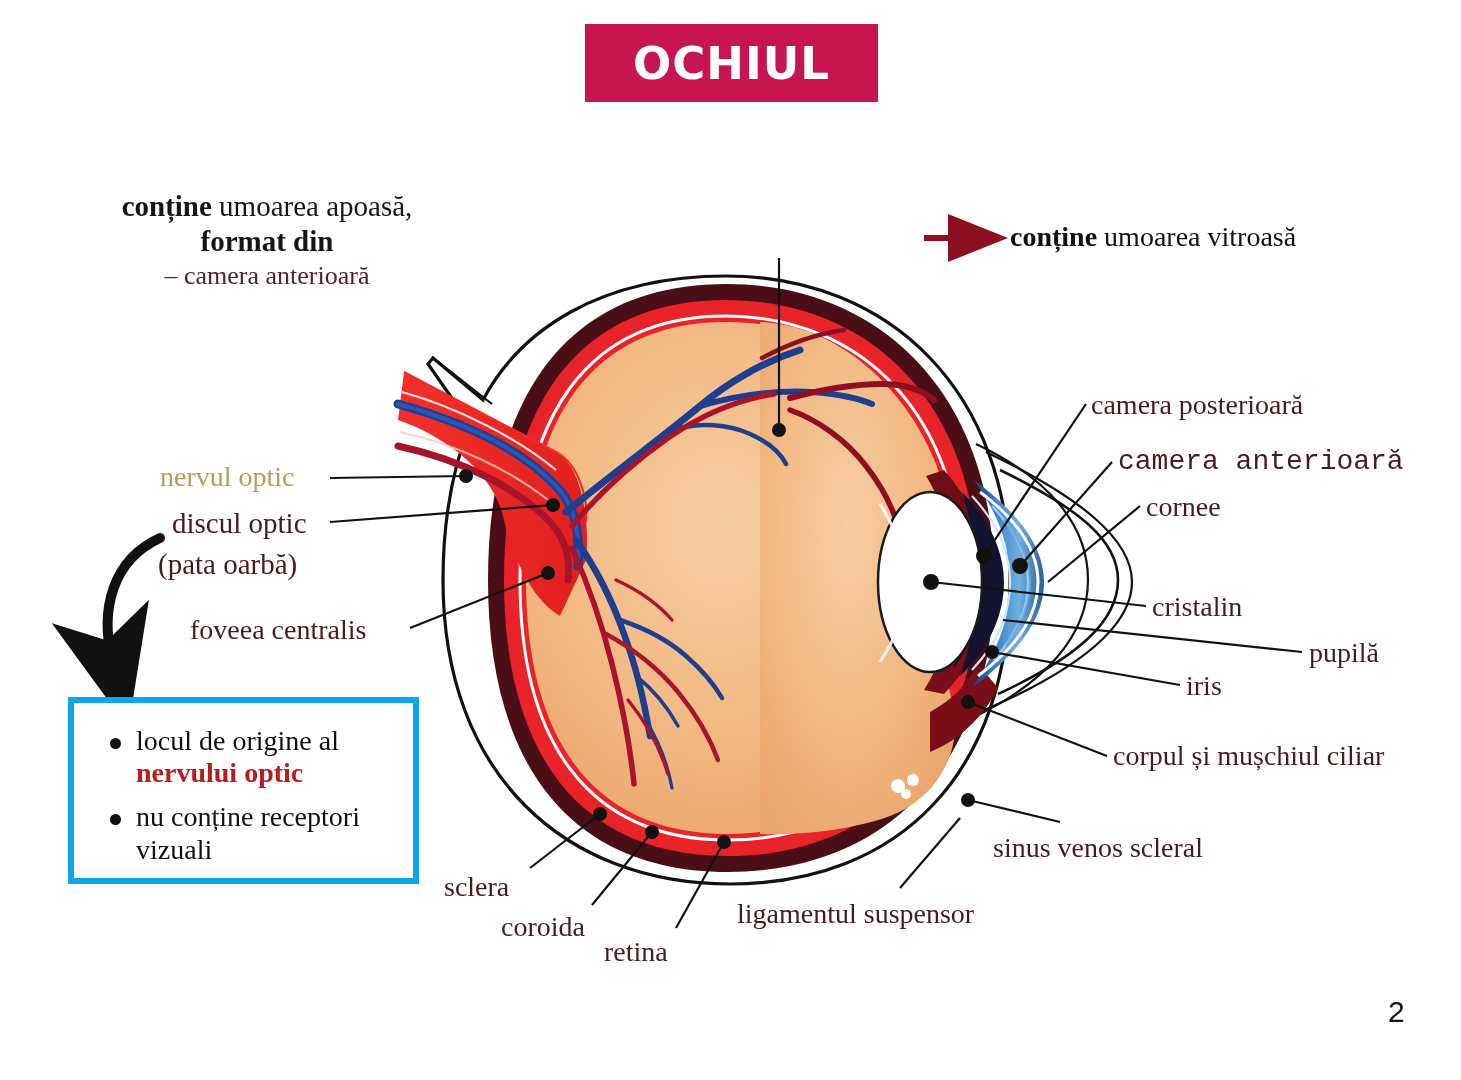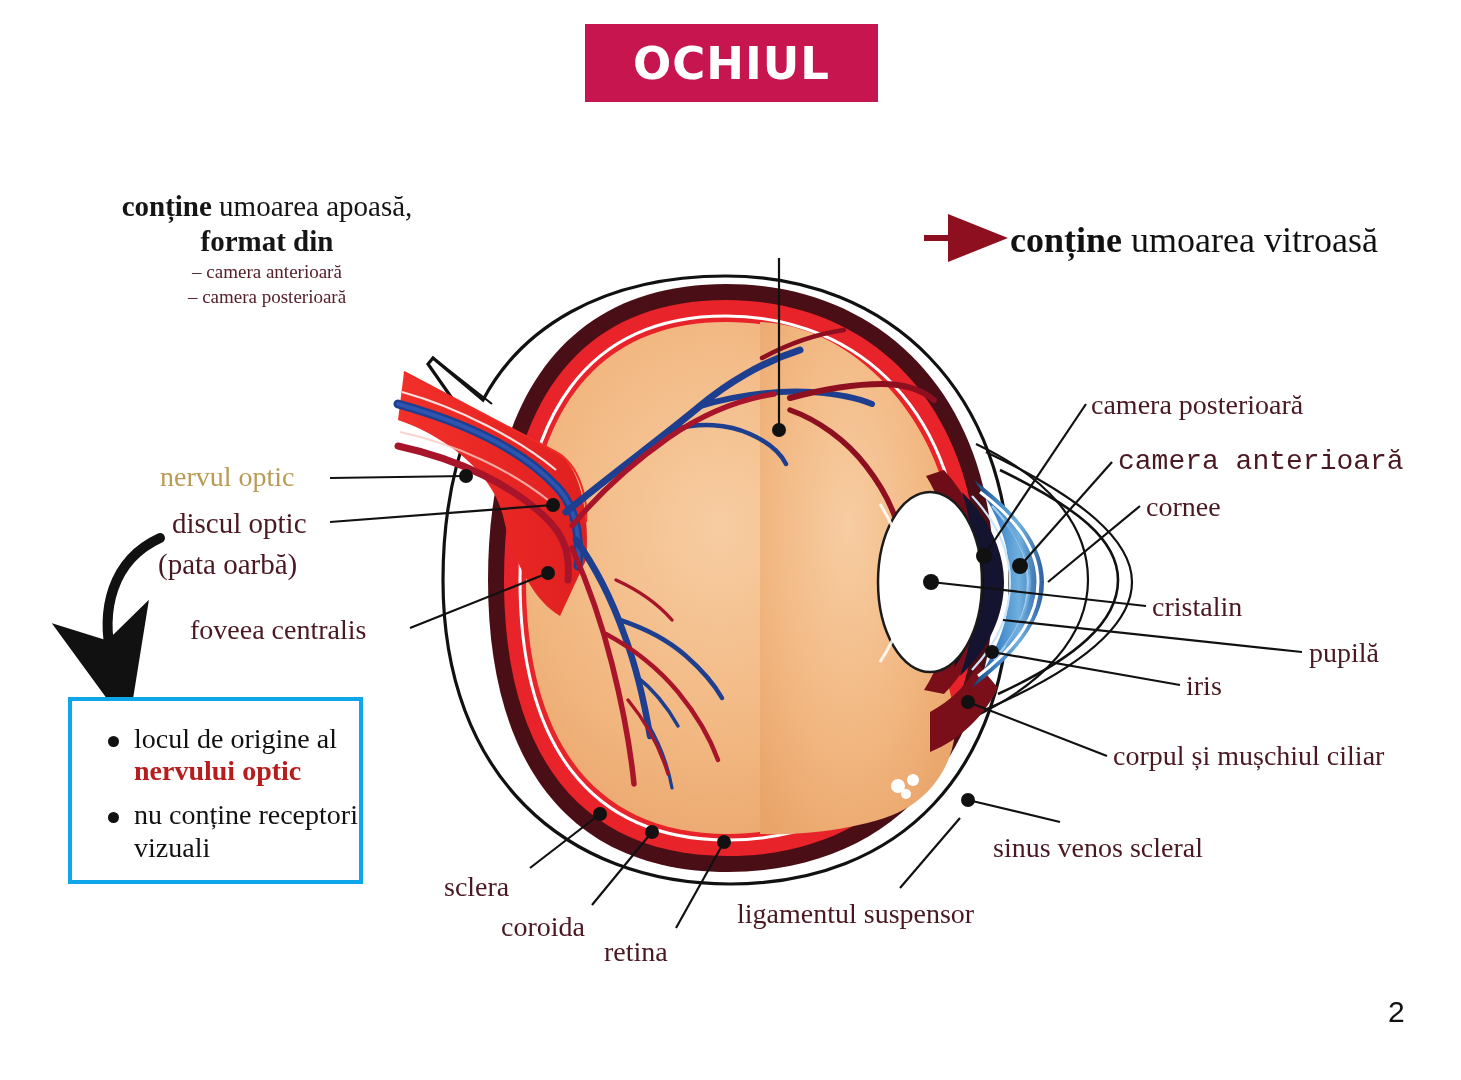--- a/index.html
+++ b/index.html
@@ -68,39 +68,39 @@
     left: 8px;
     top: 12px;
     width: 9px;
     height: 9px;
     border-radius: 50%;
     background: #b5394f;
   }
   #anterior-l2 { font-size: 29px; color: #151515; margin-top: 2px; }
   #anterior-l3 { font-size: 29px; color: #151515; font-weight: bold; margin-top: 2px; }
   .dash-item {
-    font-size: 19px;
+    font-size: 26px;
     color: #55202c;
     margin-top: 3px;
   }
 
   
   #lbl-nervul-optic { left: 160px; top: 462px; font-size: 28px; }
   #lbl-discul-optic { left: 172px; top: 508px; font-size: 29px; }
   #lbl-pata-oarba  { left: 158px; top: 549px; font-size: 29px; }
   #lbl-foveea      { left: 190px; top: 615px; font-size: 28px; }
 
   
   #info-box {
     position: absolute;
     left: 68px;
     top: 697px;
-    width: 295px;
+    width: 351px;
     height: 187px;
-    border: 4px solid #0ea5e9;
+    border: 6px solid #0ea5e9;
     background: #ffffff;
     box-sizing: border-box;
   }
   .info-row {
     position: relative;
     padding-left: 62px;
     font-size: 28px;
     color: #111111;
     line-height: 1.15;
   }
@@ -112,21 +112,21 @@
     top: 13px;
     width: 11px;
     height: 11px;
     border-radius: 50%;
     background: #111111;
   }
   .info-gold { color: #b91c1c; font-weight: bold; }
 
   
   #lbl-comp-post { left: 572px; top: 222px; font-size: 28px; }
-  #lbl-contine-vitroasa { left: 1010px; top: 222px; font-size: 36px; color: #111111; }
+  #lbl-contine-vitroasa { left: 1010px; top: 222px; font-size: 28px; color: #111111; }
 
   
   #lbl-camera-post { left: 1091px; top: 390px; font-size: 28px; }
   #lbl-camera-ant  { left: 1118px; top: 447px; font-size: 28px; font-family: Liberation Mono, monospace; }
   #lbl-cornee      { left: 1146px; top: 492px; font-size: 28px; }
   #lbl-cristalin   { left: 1152px; top: 592px; font-size: 28px; }
   #lbl-pupila      { left: 1309px; top: 638px; font-size: 28px; }
   #lbl-iris        { left: 1186px; top: 671px; font-size: 28px; }
   #lbl-corp-ciliar { left: 1113px; top: 741px; font-size: 28px; }
   #lbl-sinus       { left: 993px; top: 833px; font-size: 28px; }
@@ -386,21 +386,20 @@
   <div id="title-banner">
     <span id="title-text">OCHIUL</span>
   </div>
 
   <div id="left-block">
     <div id="anterior-l2">
       <span class="bld">conține</span><span> umoarea apoasă,</span>
     </div>
     <div id="anterior-l3">format din</div>
     <div class="dash-item">– camera anterioară</div>
-    <div class="dash-item">– camera posterioară</div>
   </div>
 
   <div class="lbl lbl-gold" id="lbl-nervul-optic">nervul optic</div>
   <div class="lbl" id="lbl-discul-optic">discul optic</div>
   <div class="lbl" id="lbl-pata-oarba">(pata oarbă)</div>
   <div class="lbl" id="lbl-foveea">foveea centralis</div>
 
   <div id="info-box">
     <div class="info-row" id="info-row-1">
       <span class="info-bullet"></span>

